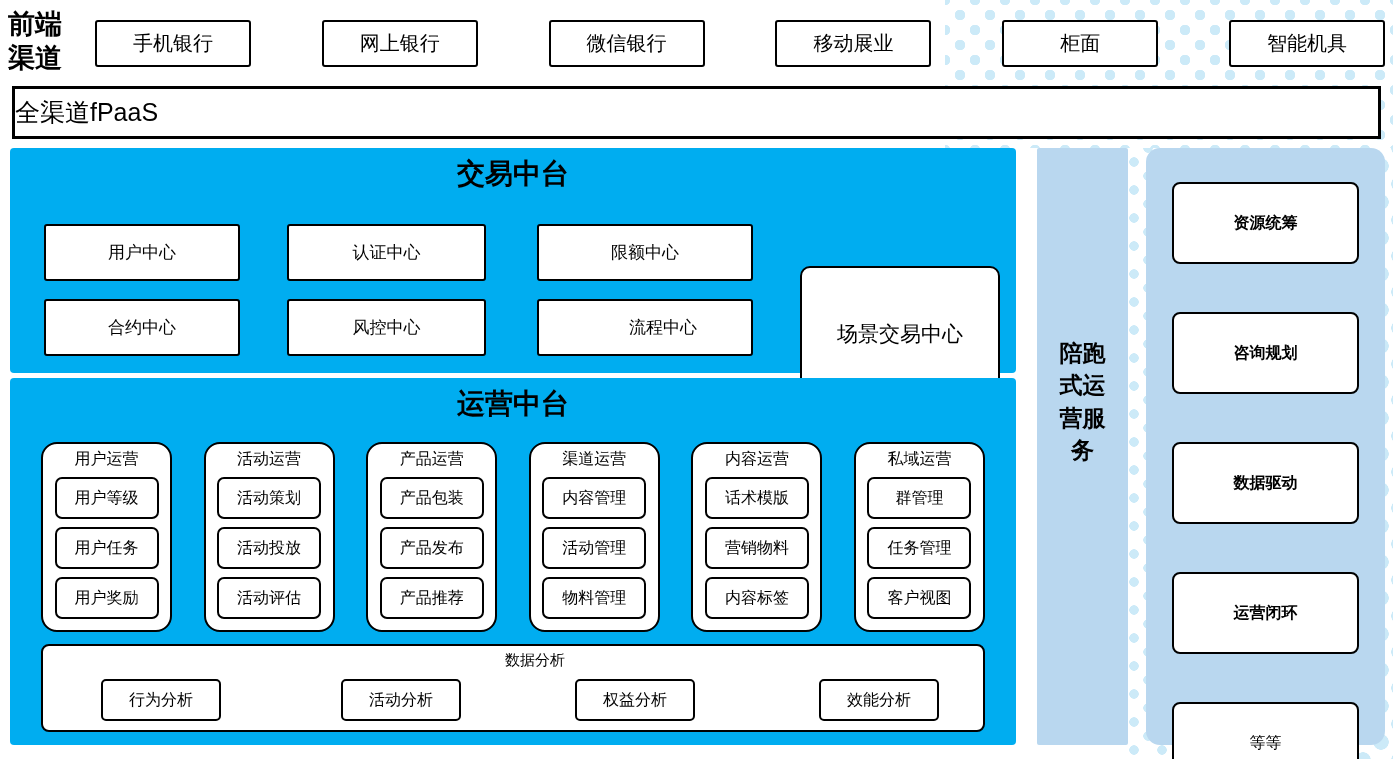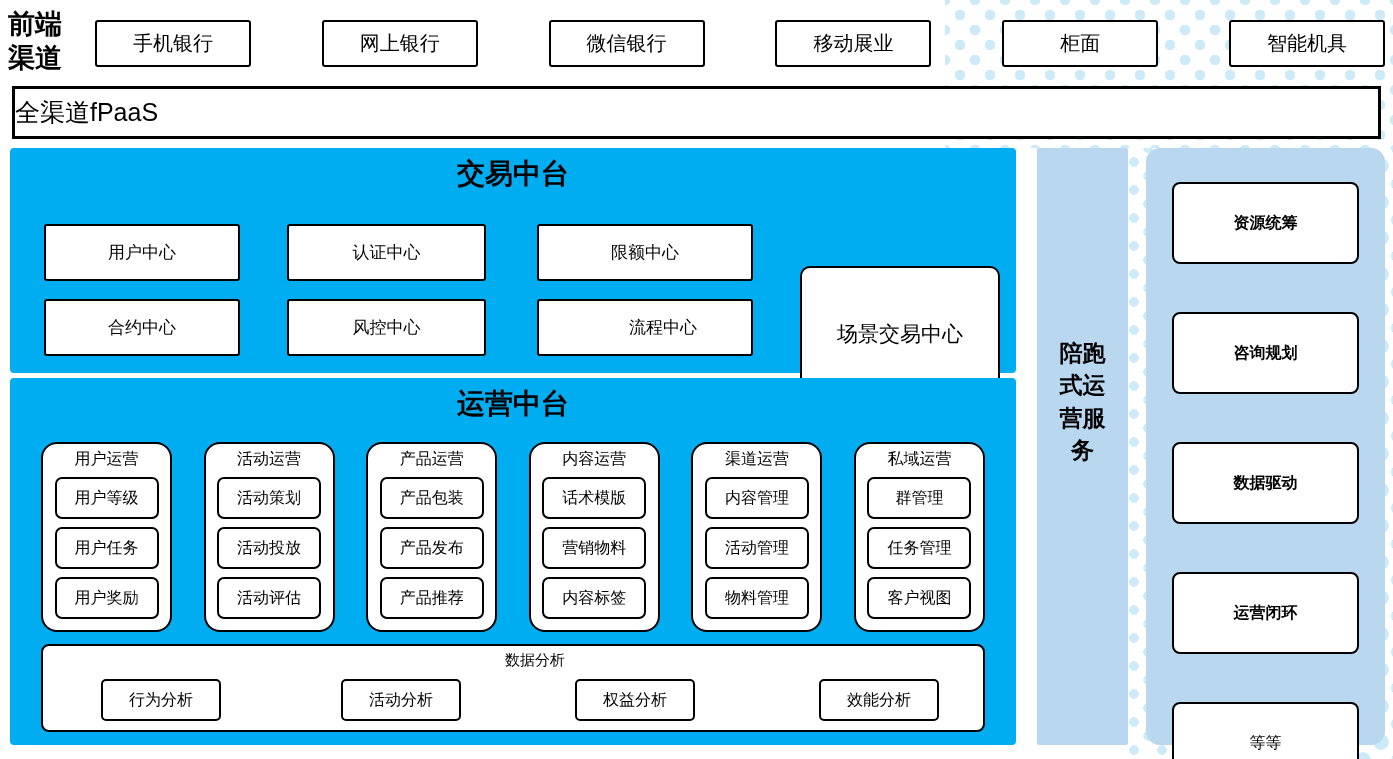--- a/index.html
+++ b/index.html
@@ -160,30 +160,30 @@
         <div class="box op-item">活动投放</div>
         <div class="box op-item">活动评估</div>
       </div>
       <div class="op-col">
         <div class="op-col-header">产品运营</div>
         <div class="box op-item">产品包装</div>
         <div class="box op-item">产品发布</div>
         <div class="box op-item">产品推荐</div>
       </div>
       <div class="op-col">
+        <div class="op-col-header">渠道运营</div>
+        <div class="box op-item">内容管理</div>
+        <div class="box op-item">活动管理</div>
+        <div class="box op-item">物料管理</div>
+      </div>
+      <div class="op-col">
         <div class="op-col-header">内容运营</div>
         <div class="box op-item">话术模版</div>
         <div class="box op-item">营销物料</div>
         <div class="box op-item">内容标签</div>
-      </div>
-      <div class="op-col">
-        <div class="op-col-header">渠道运营</div>
-        <div class="box op-item">内容管理</div>
-        <div class="box op-item">活动管理</div>
-        <div class="box op-item">物料管理</div>
       </div>
       <div class="op-col">
         <div class="op-col-header">私域运营</div>
         <div class="box op-item">群管理</div>
         <div class="box op-item">任务管理</div>
         <div class="box op-item">客户视图</div>
       </div>
     </div>
 
     <div class="analysis">

